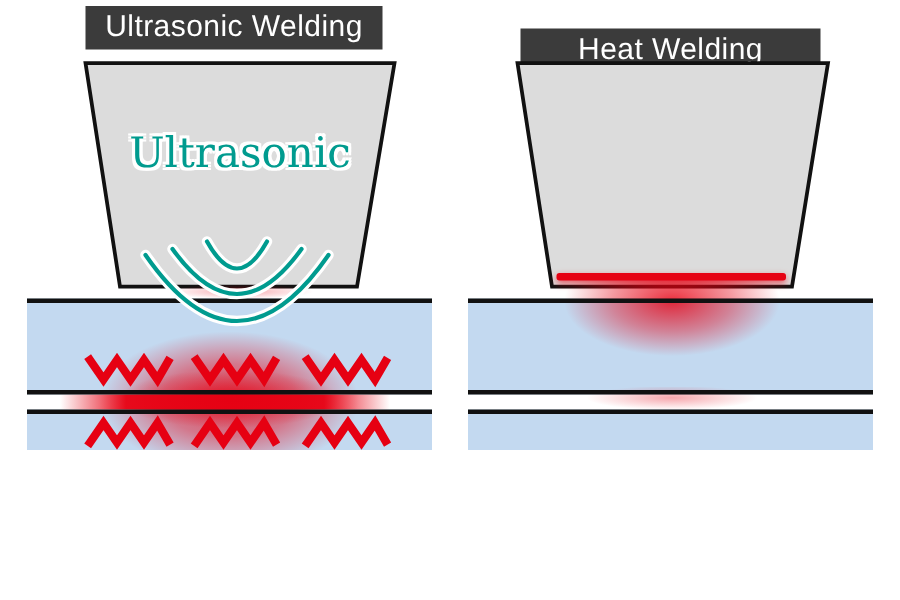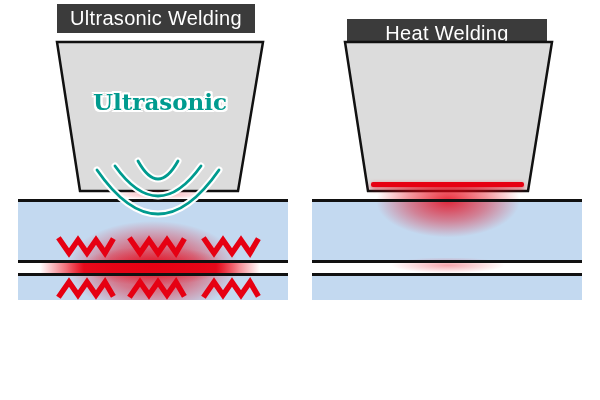--- a/index.html
+++ b/index.html
@@ -8,21 +8,21 @@
     font-family:"Liberation Sans",sans-serif;
   }
   .abs{position:absolute;}
   
   .title-badge{
     background:#3b3b3b;color:#fff;font-size:20px;line-height:29px;height:29px;
     text-align:center;letter-spacing:.3px;
   }
   
   .horn-label{
-    font-family:"DejaVu Serif",serif;font-weight:bold;font-size:23px;line-height:29px;
+    font-family:"DejaVu Serif",serif;font-weight:normal;font-size:28px;line-height:29px;
     text-align:center;
     text-shadow:-2px -2px 0 #fff,2px -2px 0 #fff,-2px 2px 0 #fff,2px 2px 0 #fff,
                 -2px 0 0 #fff,2px 0 0 #fff,0 -2px 0 #fff,0 2px 0 #fff;
   }
   .teal{color:#009b8f;}
   .red{color:#e60012;}
   
   .plate{background:#c3d9f0;}
   .line{background:#111;height:3px;}
   

